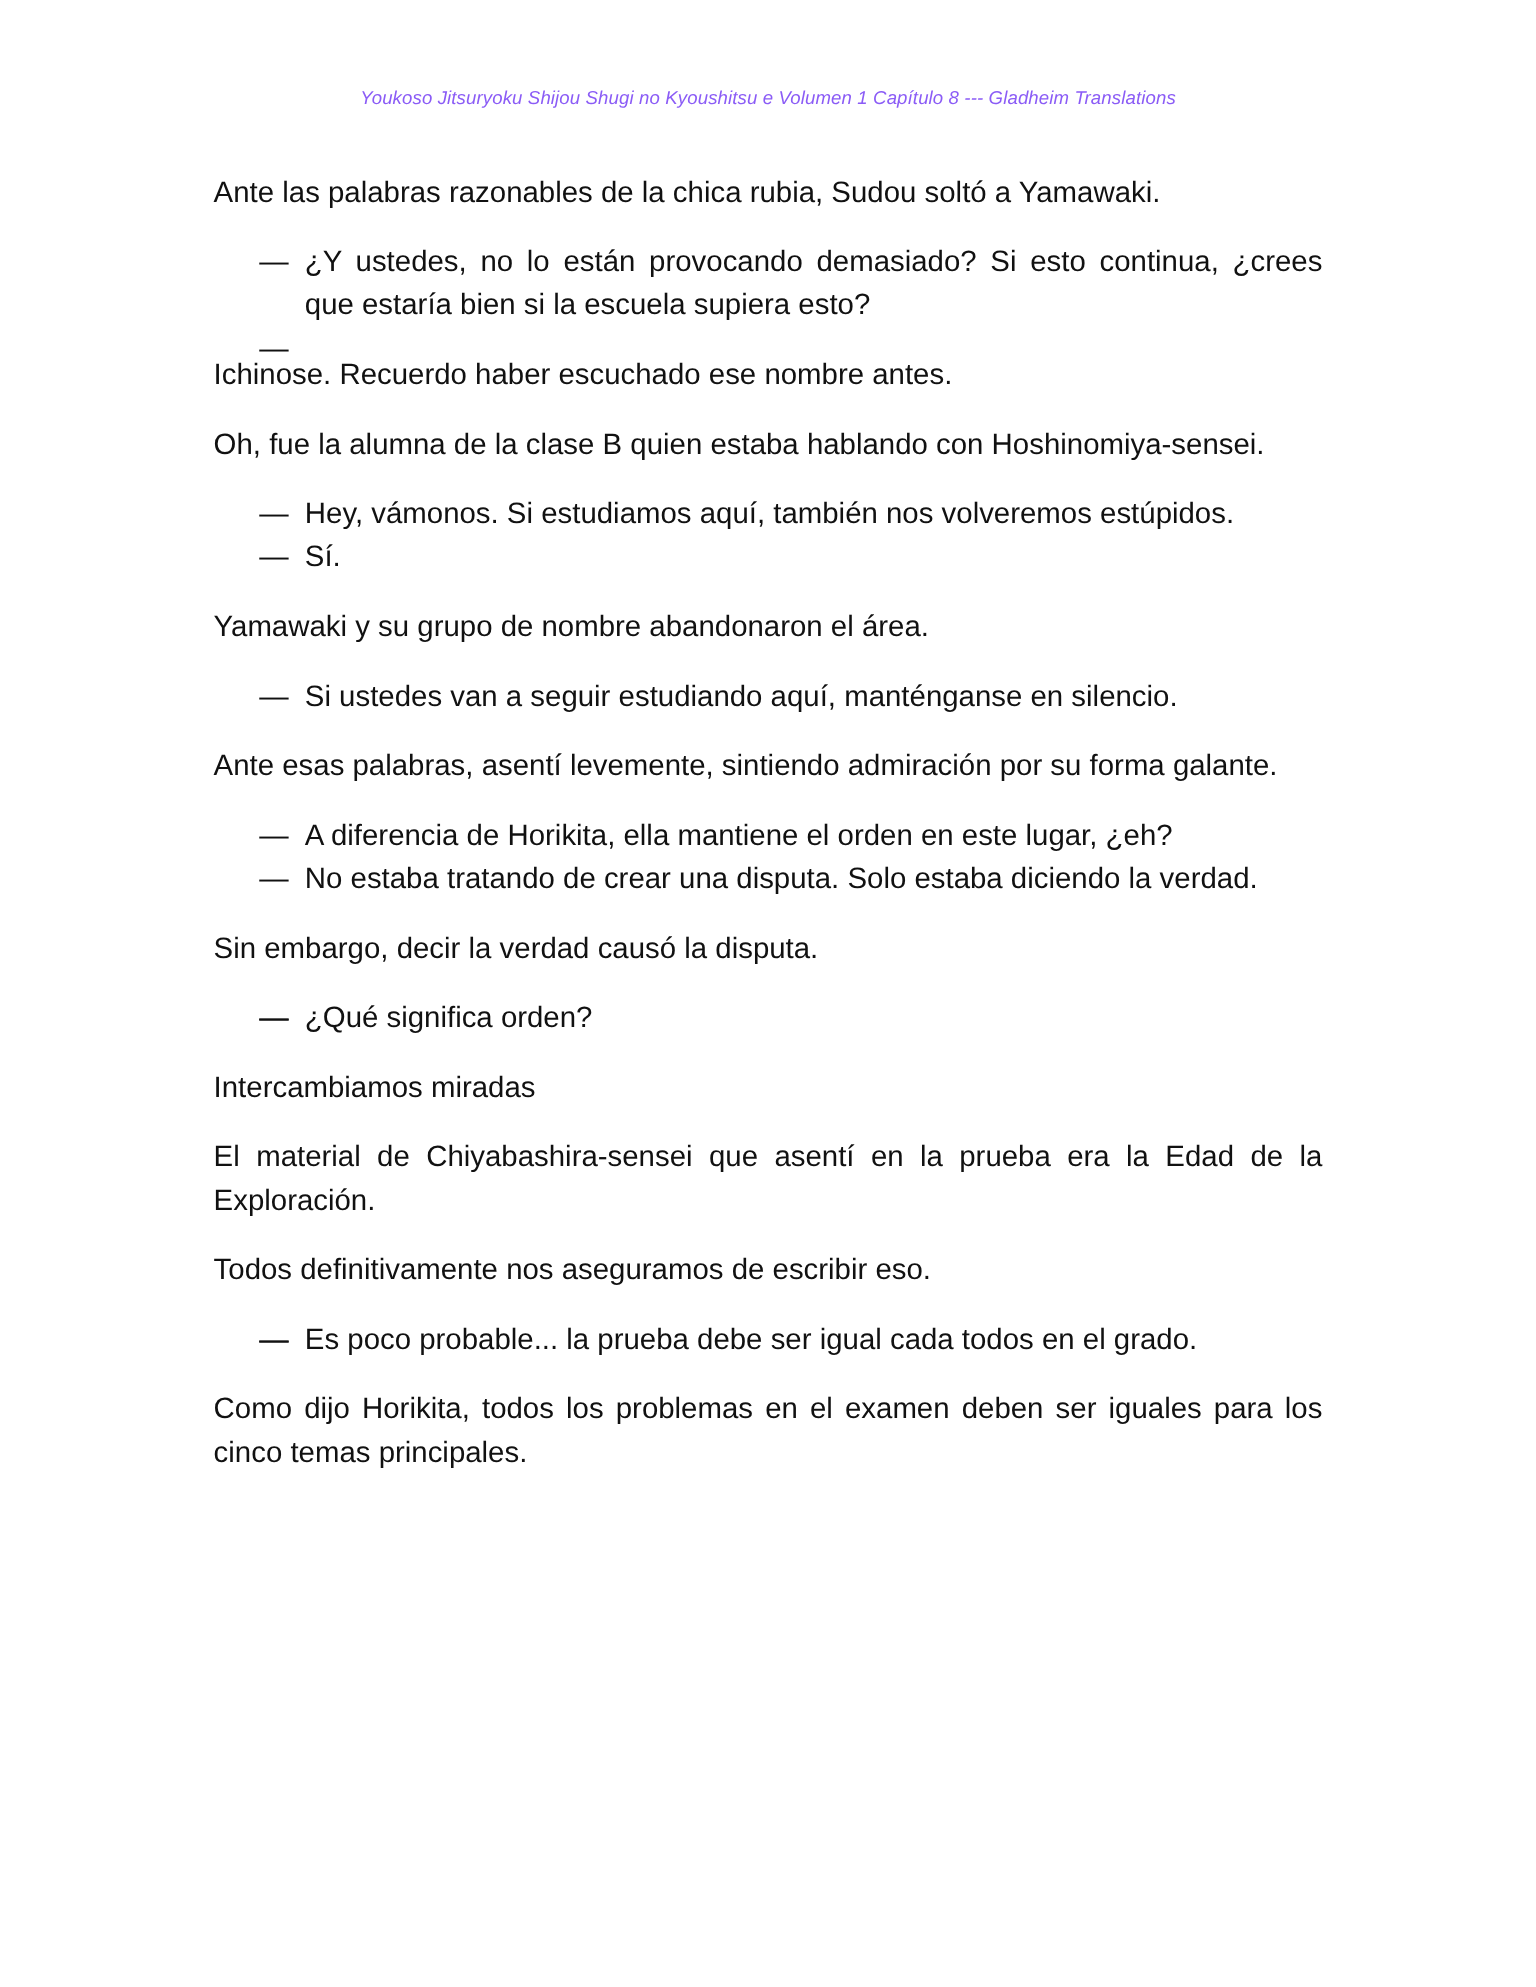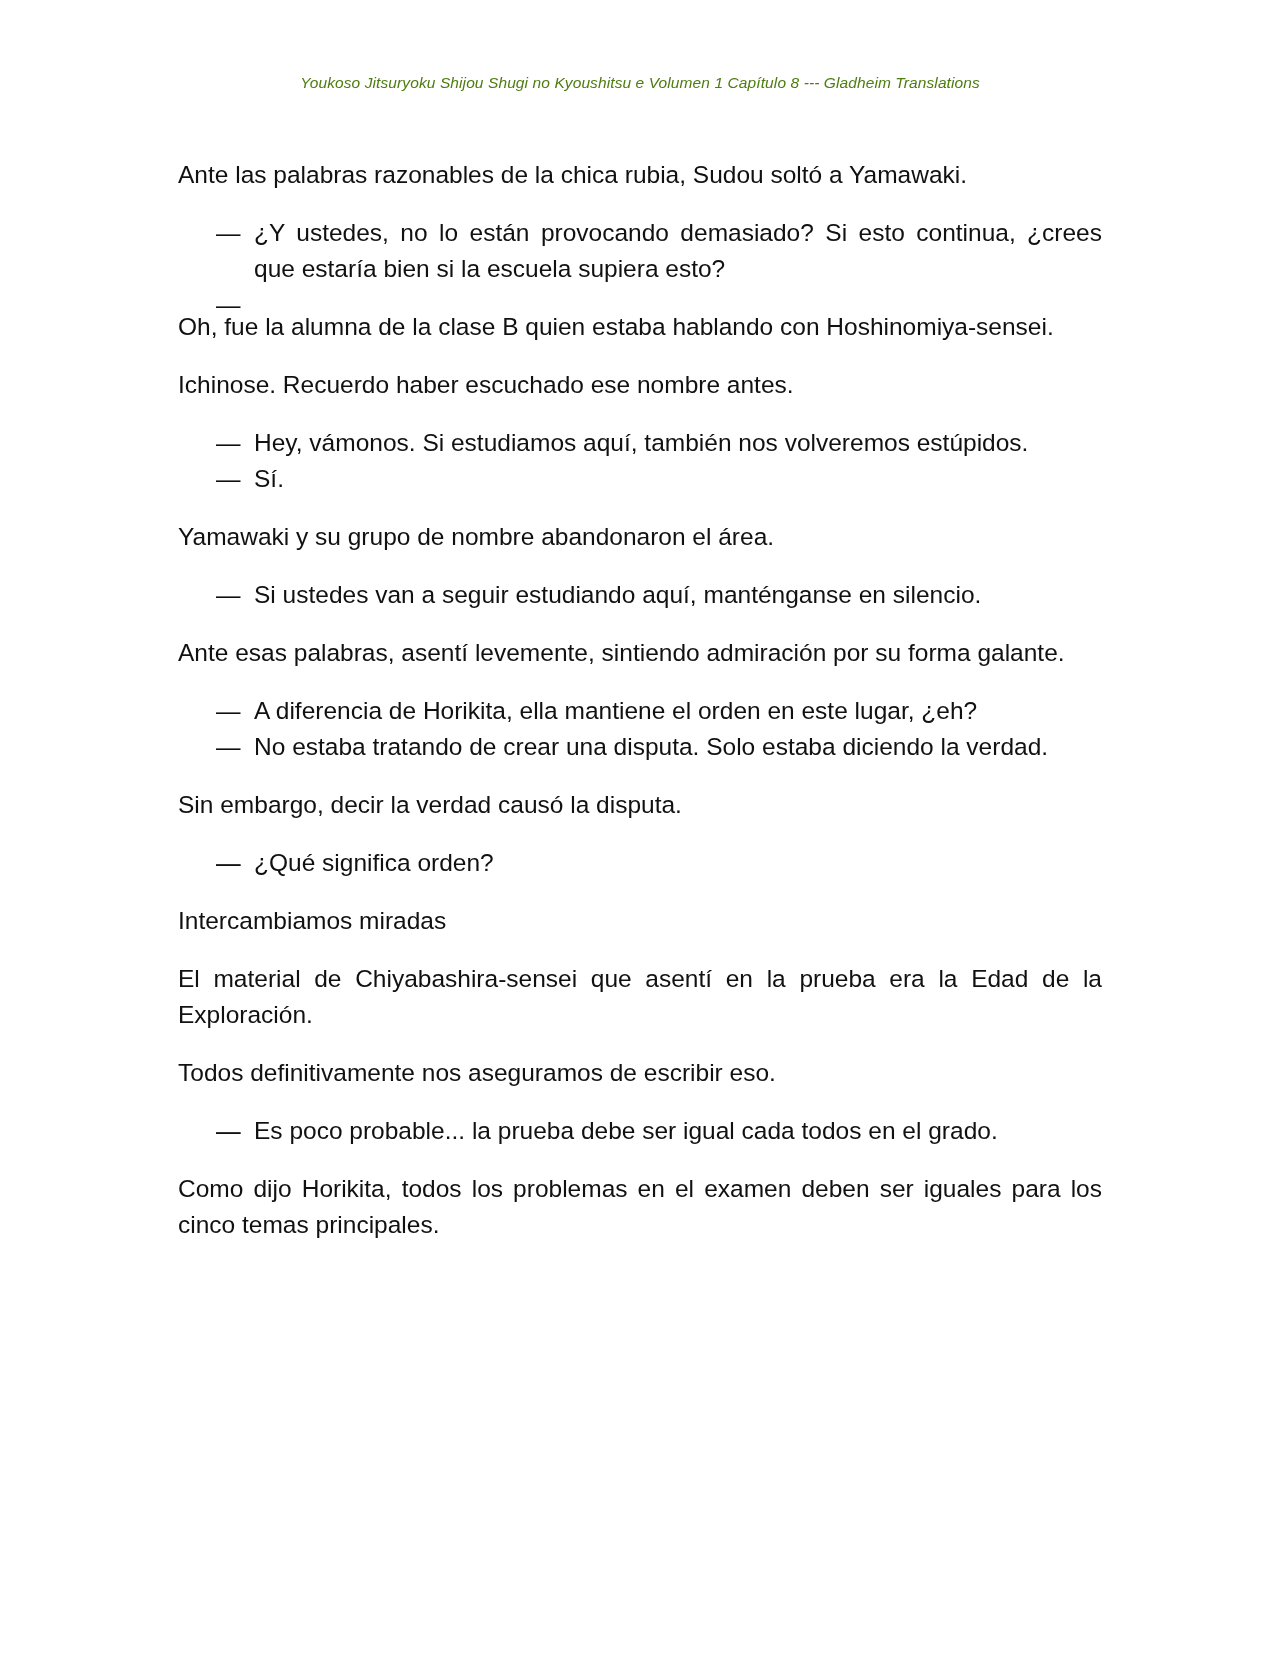--- a/index.html
+++ b/index.html
@@ -1,22 +1,22 @@
 <!DOCTYPE html>
 <html><head>
 <meta charset="utf-8">
 <style>
   html, body { margin: 0; padding: 0; background: #ffffff; }
   body { width: 1280px; height: 1656px; position: relative; overflow: hidden; color: #111111; }
   .header {
     position: absolute; top: 74px; left: 0; width: 1280px; text-align: center;
     font-family: "Liberation Sans", sans-serif; font-style: italic; font-size: 15.5px;
-    color: #4d7c0f; letter-spacing: 0.1px;
+    color: #8b5cf6; letter-spacing: 0.1px;
   }
-  .page { position: absolute; left: 178px; top: 157px; width: 924px; }
+  .page { position: absolute; left: 178px; top: 143px; width: 924px; }
   .para, .dl {
     font-family: "Liberation Sans", sans-serif; font-size: 24.5px; line-height: 36px;
     color: #111111; margin: 0;
   }
   .para { margin-bottom: 22px; text-align: justify; }
   .dialog-block { margin: 0 0 22px 0; }
   .dl { position: relative; padding-left: 76px; text-align: justify; }
   .dl .dash { position: absolute; left: 38px; top: 0; }
   .nj { text-align: left; }
 </style>
@@ -27,22 +27,22 @@
 
 <div class="page">
 
   <p class="para">Ante las palabras razonables de la chica rubia, Sudou soltó a Yamawaki.</p>
 
   <div class="dialog-block">
     <p class="dl"><span class="dash">—</span><span>¿Y ustedes, no lo están provocando demasiado? Si esto continua, ¿crees que estaría bien si la escuela supiera esto?</span></p>
     <p class="dl nj"><span class="dash">—</span></p>
   </div>
 
+  <p class="para">Ichinose. Recuerdo haber escuchado ese nombre antes.</p>
   <p class="para">Oh, fue la alumna de la clase B quien estaba hablando con Hoshinomiya-sensei.</p>
-  <p class="para">Ichinose. Recuerdo haber escuchado ese nombre antes.</p>
 
   <div class="dialog-block">
     <p class="dl"><span class="dash">—</span><span>Hey, vámonos. Si estudiamos aquí, también nos volveremos estúpidos.</span></p>
     <p class="dl nj"><span class="dash">—</span><span>Sí.</span></p>
   </div>
 
   <p class="para">Yamawaki y su grupo de nombre abandonaron el área.</p>
 
   <div class="dialog-block">
     <p class="dl nj"><span class="dash">—</span><span>Si ustedes van a seguir estudiando aquí, manténganse en silencio.</span></p>

